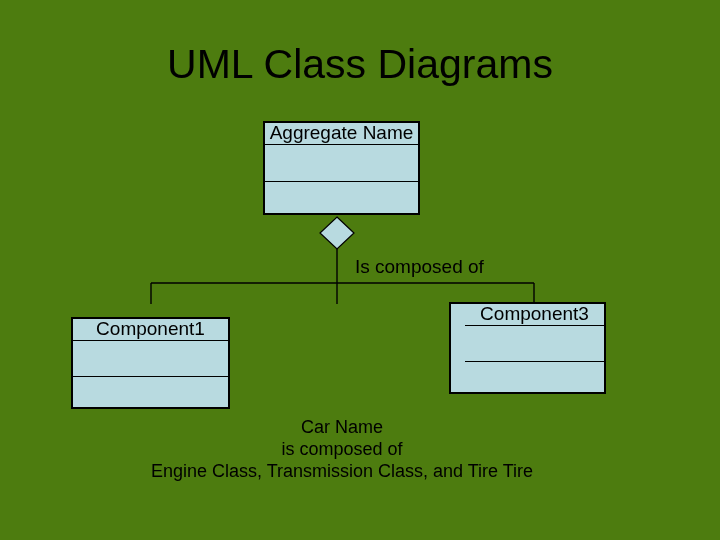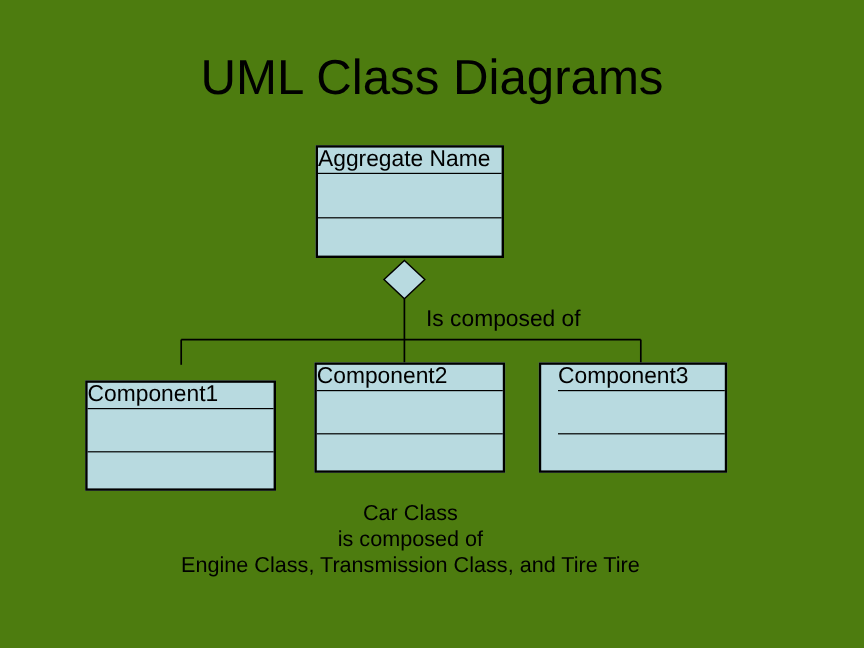--- a/index.html
+++ b/index.html
@@ -31,21 +31,21 @@
     box-sizing: border-box;
     border: 2px solid #000000;
     background: #b8dae0;
     display: flex;
     flex-direction: column;
   }
   .uml-box .compartment-title {
     box-sizing: border-box;
     height: 22px;
     border-bottom: 1px solid #000000;
-    text-align: left;
+    text-align: center;
     font-size: 19px;
     line-height: 20px;
     color: #000000;
     white-space: nowrap;
     overflow: hidden;
   }
   .uml-box .compartment-mid {
     box-sizing: border-box;
     height: 37px;
     border-bottom: 1px solid #000000;
@@ -109,31 +109,26 @@
   </svg>
 
   <div class="relationship-label">Is composed of</div>
 
   <div class="uml-box box-component box-component1">
     <div class="compartment-title">Component1</div>
     <div class="compartment-mid"></div>
     <div class="compartment-bottom"></div>
   </div>
 
-  <div class="uml-box box-component box-component2">
-    <div class="compartment-title">Component2</div>
-    <div class="compartment-mid"></div>
-    <div class="compartment-bottom"></div>
-  </div>
 
   <div class="uml-box box-component box-component3">
     <div class="compartment-title">Component3</div>
     <div class="compartment-mid"></div>
     <div class="compartment-bottom"></div>
   </div>
 
   <div class="caption">
-    <div>Car Class</div>
+    <div>Car Name</div>
     <div>is composed of</div>
     <div>Engine Class, Transmission Class, and Tire Tire</div>
   </div>
 
 </div>
 
 </body></html>

